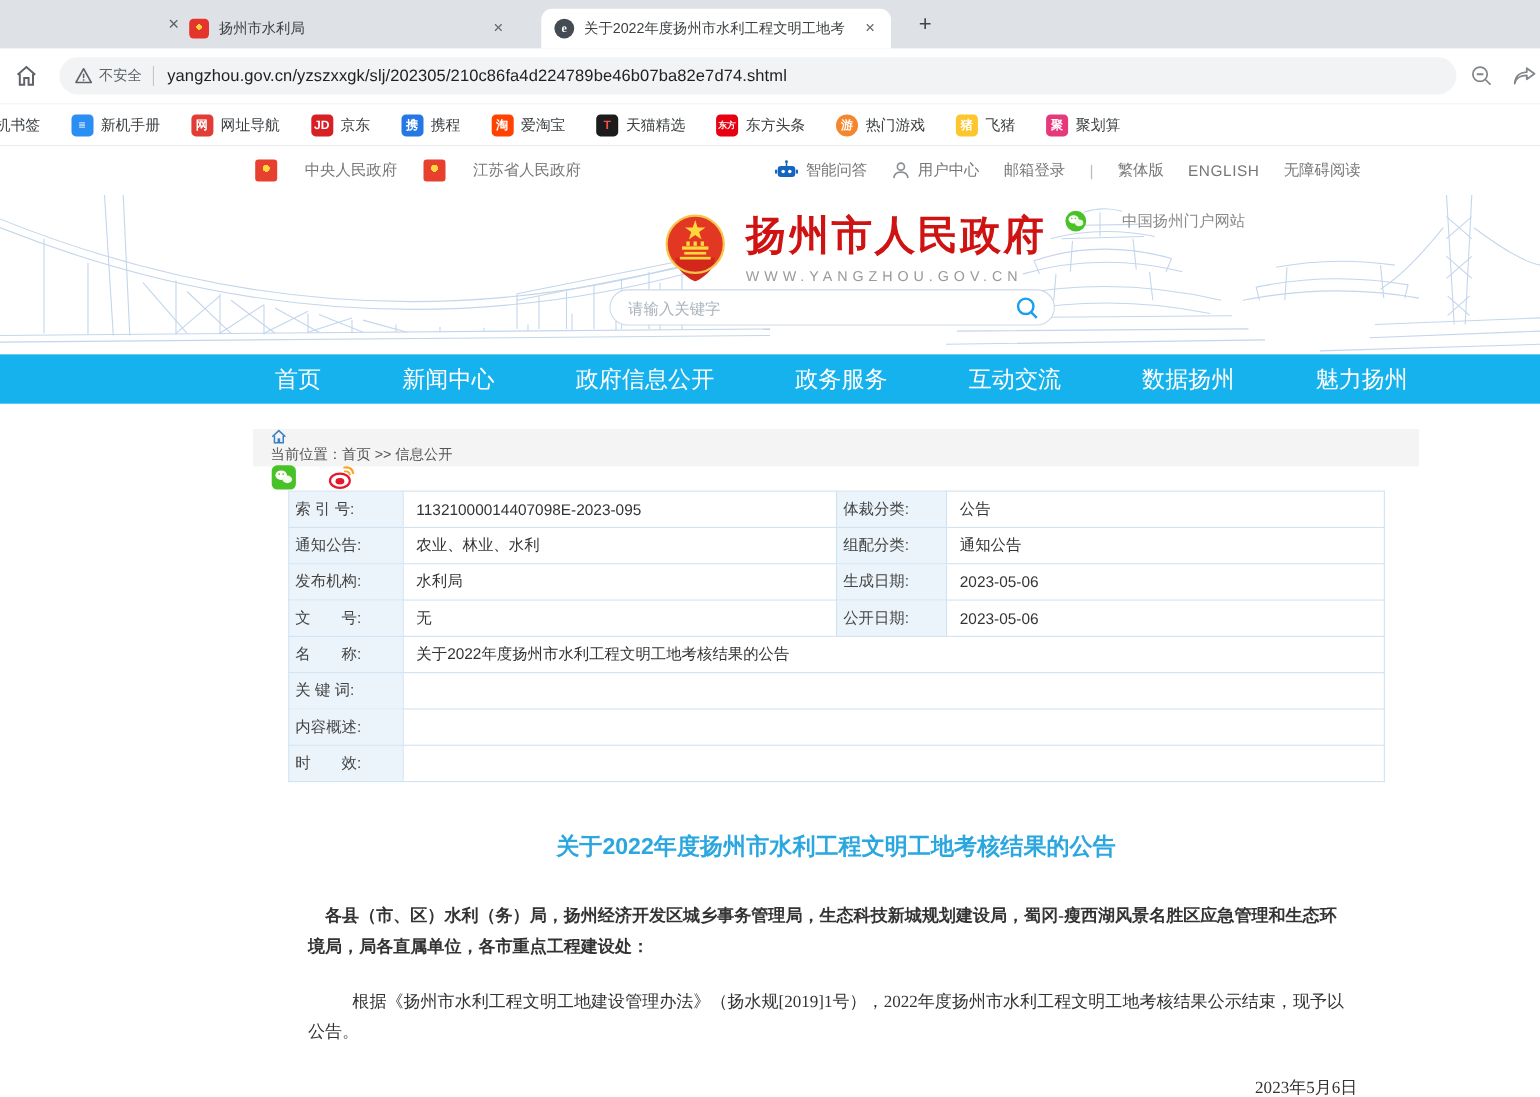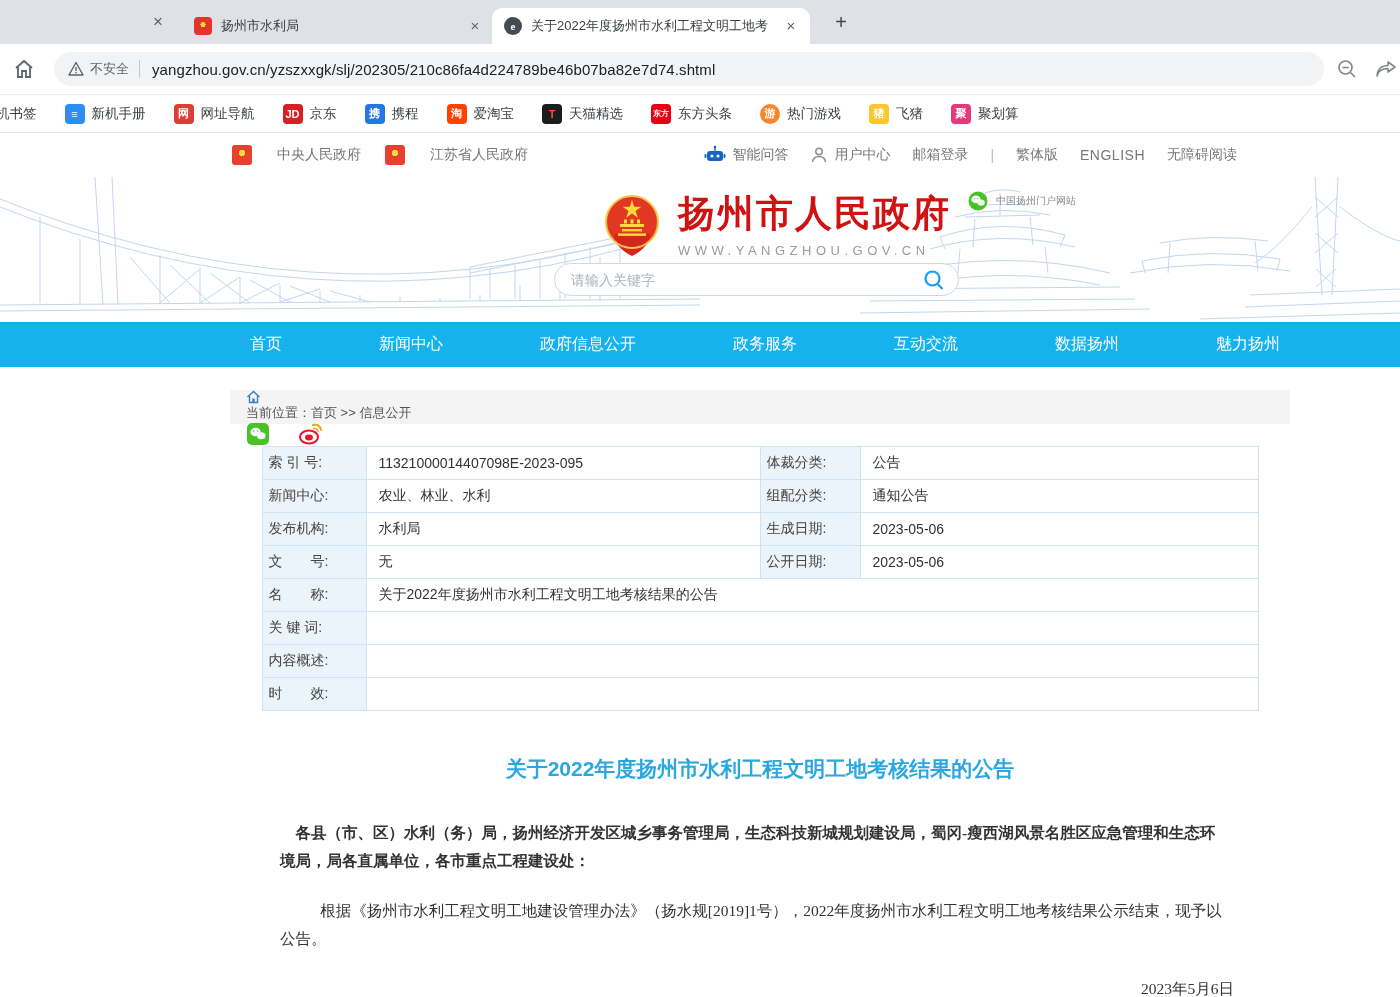--- a/index.html
+++ b/index.html
@@ -5,21 +5,21 @@
   * { margin:0; padding:0; box-sizing:border-box; }
   html,body { width:1400px; height:997px; overflow:hidden;
     font-family:"Liberation Sans","DejaVu Sans",sans-serif; background:#fff; }
 
   
   .tabstrip { position:relative; height:44px; background:#dee1e6; }
   .lone-close { position:absolute; left:148px; top:12px; width:20px; height:20px;
     color:#5f6368; font-size:17px; line-height:20px; text-align:center; cursor:pointer; }
   .tab { position:absolute; top:8px; height:36px; display:flex; align-items:center;
     padding:0 10px 0 12px; font-size:13px; color:#3c4043; }
-  .tab.inactive { left:182px; width:312px; }
+  .tab.inactive { left:160px; width:312px; }
   .tab.active { left:492px; width:318px; background:#fff; border-radius:10px 10px 0 0; }
   .tab .favicon { width:18px; height:18px; flex:0 0 18px; margin-right:9px; border-radius:50%;
     display:flex; align-items:center; justify-content:center; font-size:11px; font-weight:bold; }
   .tab .favicon.emblem { background:radial-gradient(circle at 50% 42%, #ffd83d 0 18%, #e4342b 19% 100%);
     border-radius:4px; color:#ffd83d; }
   .tab .favicon.dark-e { background:#454b52; color:#fff; font-family:"Liberation Serif",serif; }
   .tab .tab-title { flex:1; white-space:nowrap; overflow:hidden; }
   .tab .tab-close { width:18px; height:18px; margin-left:8px; color:#5f6368; font-size:15px;
     line-height:18px; text-align:center; border-radius:50%; cursor:pointer; }
   .newtab-btn { position:absolute; left:828px; top:10px; width:26px; height:26px; color:#444;
@@ -58,35 +58,35 @@
 
   
   .banner { position:relative; height:145px; background:#fff; overflow:hidden; }
   .banner-art { position:absolute; inset:0; pointer-events:none; }
   .brand { position:absolute; left:600px; top:12px; display:flex; align-items:center; }
   .big-emblem { width:64px; height:64px; margin-right:14px; }
   .brand-text .brand-name { font-size:37px; font-weight:bold; color:#cf1212;
     font-family:"Liberation Serif","DejaVu Serif",serif; letter-spacing:2px; }
   .brand-text .brand-domain { font-size:13px; color:#9a9a9a; letter-spacing:4.5px; margin-top:4px; }
   .portal-tag { position:absolute; left:968px; top:14px; display:flex; align-items:center;
-    font-size:10px; color:#8a8a8a; }
+    font-size:14px; color:#8a8a8a;gap:24px; }
   .portal-tag .wechat-sq { margin-right:8px; }
 
   .search-wrap { position:absolute; left:554px; top:86px; width:405px; height:33px;
     background:#fff; border:1px solid #cdd9e6; border-radius:17px;
     display:flex; align-items:center; padding:0 12px 0 16px; }
   .search-input { flex:1; border:none; outline:none; font-size:14px; color:#333; background:transparent;
     font-family:"Liberation Sans","DejaVu Sans",sans-serif; }
   .search-input::placeholder { color:#a9b3bd; }
 
   
   .mainnav { height:45px; background:#16b2ee; }
   .mainnav-inner { width:1030px; margin:0 0 0 250px; height:100%;
     display:flex; align-items:center; justify-content:space-between; }
-  .nav-item { color:#fff; font-size:16px; cursor:pointer; white-space:nowrap;text-align:center; }
+  .nav-item { color:#fff; font-size:21px; cursor:pointer; white-space:nowrap;text-align:center; }
 
   
   .content-outer { background:#fff; }
   .container { width:1060px; margin:23px auto 0 230px; }
   .breadcrumb { height:34px; background:#f4f4f4; display:flex; align-items:flex-start; padding:0 16px;flex-direction:column; }
   .bc-home { margin-right:8px; }
   .bc-text { font-size:13px; color:#555; flex:1; }
   .share-icons { display:flex; align-items:center; gap:28px; }
 
   table.meta { width:996px; margin:22px auto 0; border-collapse:collapse; table-layout:fixed; }
@@ -371,21 +371,21 @@
           <col style="width:398px">
         </colgroup>
       <tbody>
           <tr>
         <td class="lbl">索 引 号:</td>
         <td class="val">11321000014407098E-2023-095</td>
         <td class="lbl">体裁分类:</td>
         <td class="val">公告</td>
       </tr>
       <tr>
-        <td class="lbl">新闻中心:</td>
+        <td class="lbl">通知公告:</td>
         <td class="val">农业、林业、水利</td>
         <td class="lbl">组配分类:</td>
         <td class="val">通知公告</td>
       </tr>
       <tr>
         <td class="lbl">发布机构:</td>
         <td class="val">水利局</td>
         <td class="lbl">生成日期:</td>
         <td class="val">2023-05-06</td>
       </tr>

